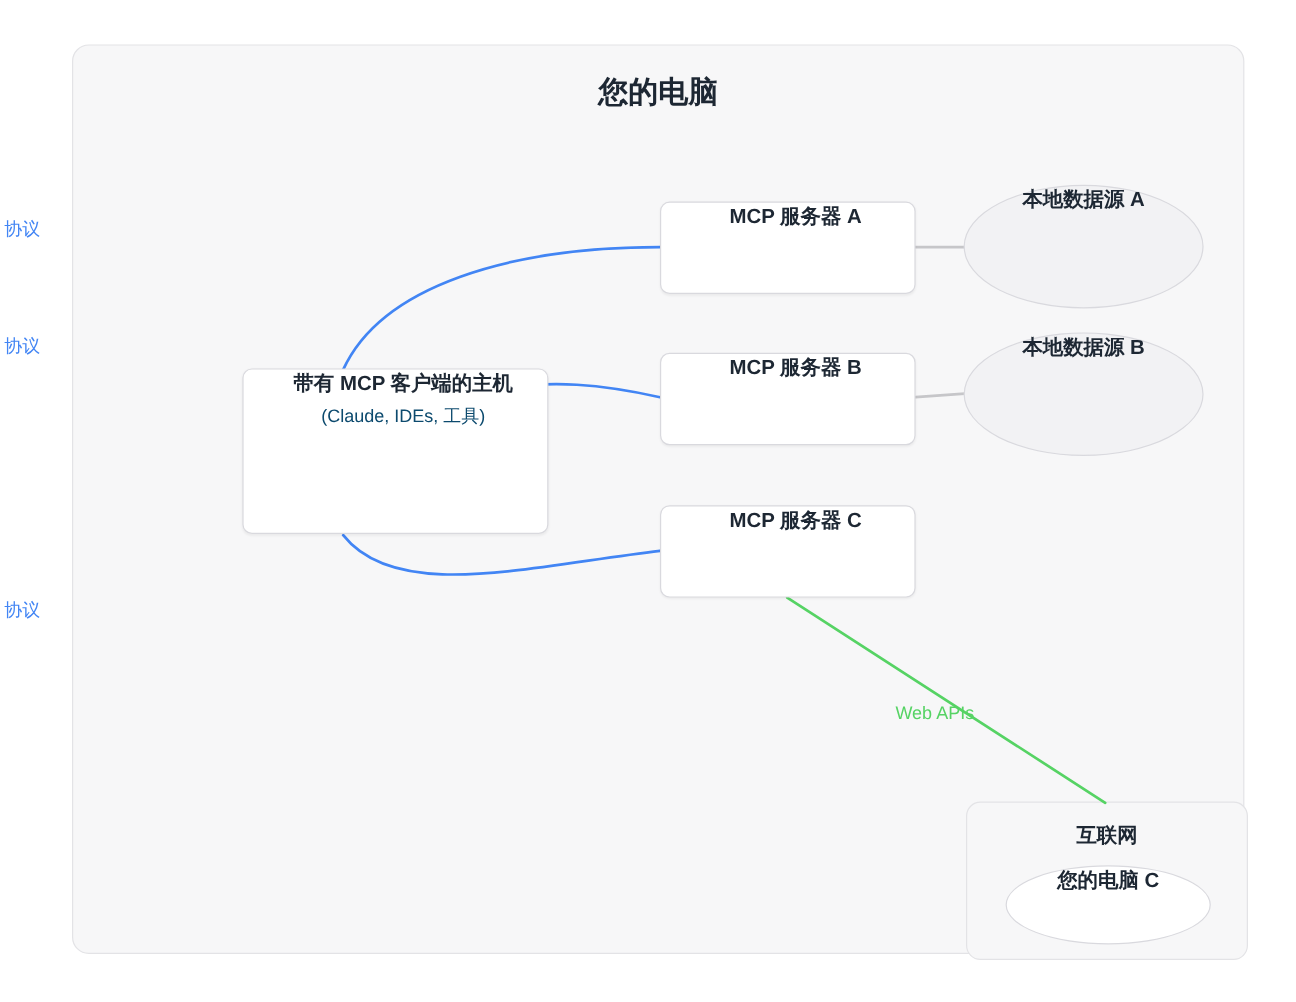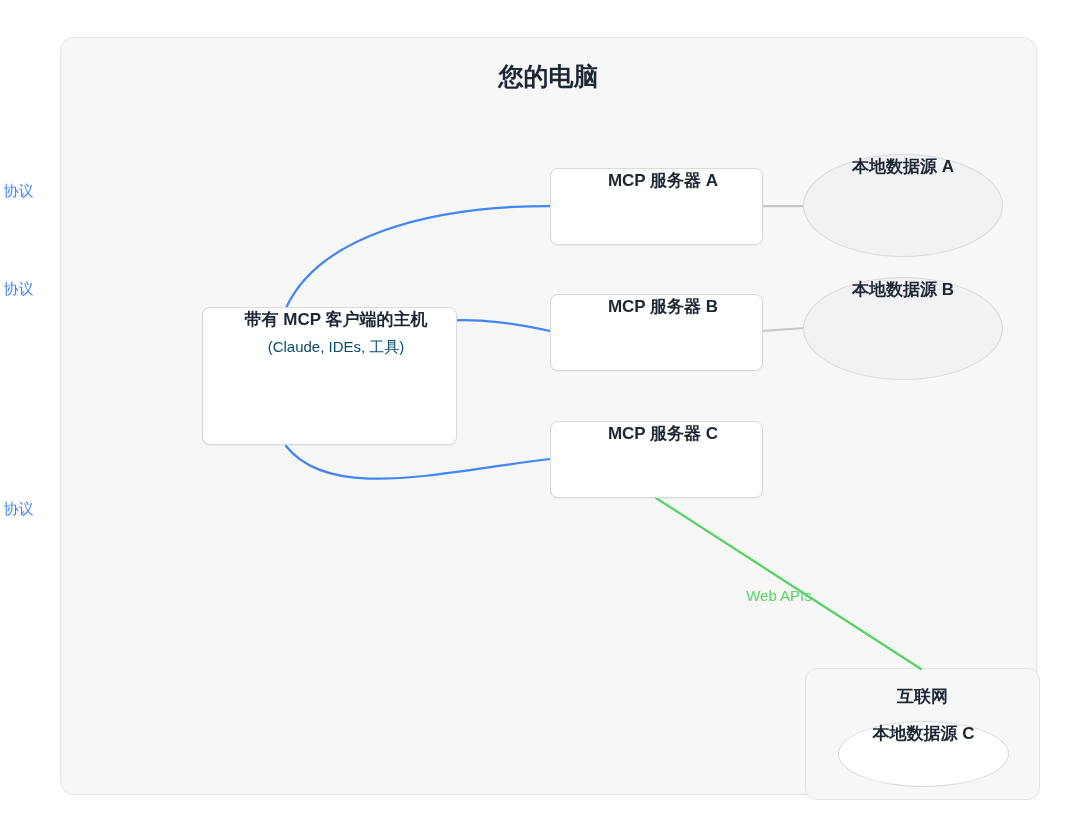--- a/index.html
+++ b/index.html
@@ -98,21 +98,21 @@
 
 <div class="canvas">
 
   <div class="group-box computer-box">
     <div class="group-title">您的电脑</div>
   </div>
 
   <div class="group-box internet-box">
     <div class="group-title">互联网</div>
     <div class="ellipse remote-ellipse">
-      <span>本地数据源 C</span>
+      <span>您的电脑 C</span>
     </div>
   </div>
 
   <svg class="edges" width="1080" height="835" viewBox="0 0 1080 835" aria-hidden="true">
     <path class="edge blue" d="M 286 308 C 318 238, 425 206, 550 206"></path>
     <path class="edge blue" d="M 410 326 C 457 315, 505 321, 550 331"></path>
     <path class="edge blue" d="M 286 446 C 330 502, 440 472, 550 459"></path>
     <line class="edge gray" x1="763" y1="206" x2="804" y2="206"></line>
     <line class="edge gray" x1="763" y1="331" x2="804" y2="328"></line>
     <line class="edge green" x1="656" y1="498" x2="921" y2="669"></line>

